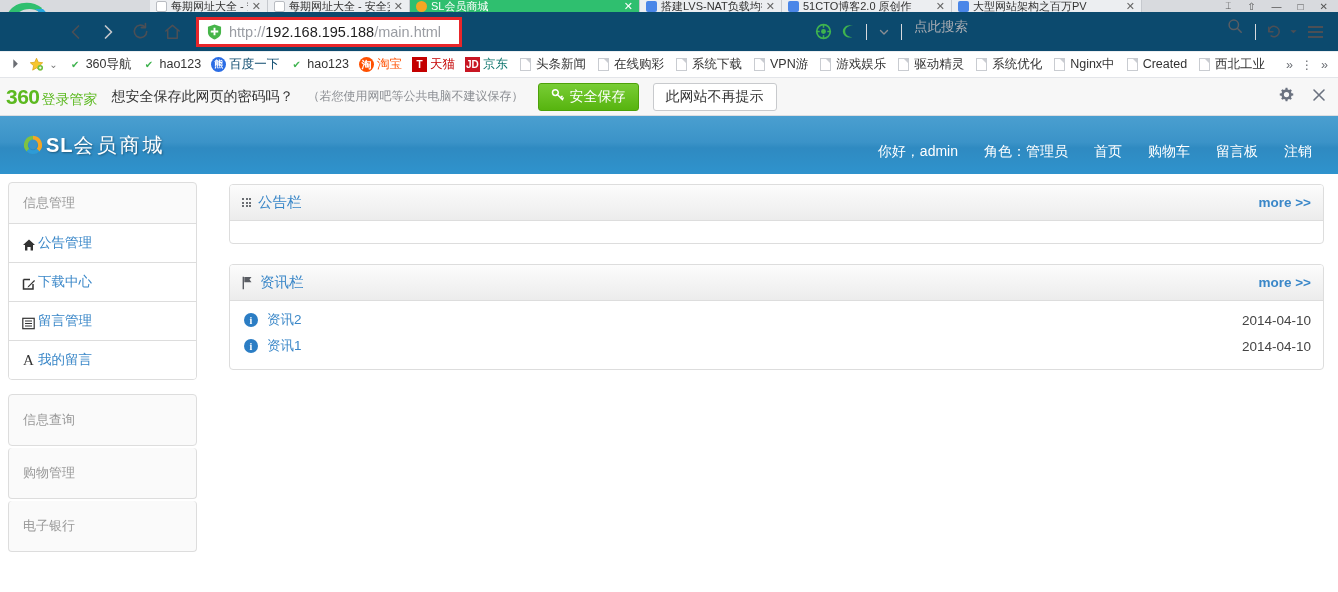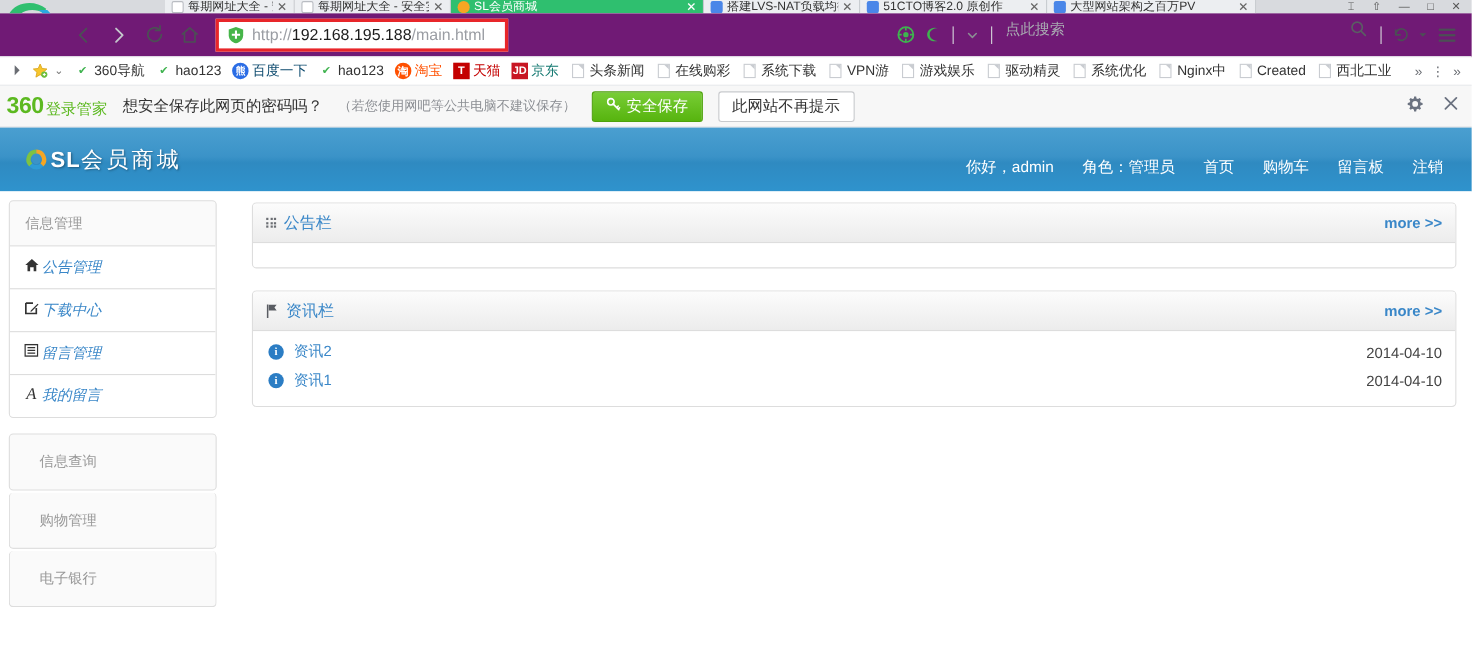--- a/index.html
+++ b/index.html
@@ -57,21 +57,21 @@
   .tab.tab-green .fav { background: #f5a623; border-radius: 50%; }
   .winbtns {
     margin-left: auto;
     display: flex; align-items: center; gap: 16px;
     padding: 0 10px;
     font-size: 10px; color: #555;
   }
 
   .navbar {
     height: 40px;
-    background: #701a75;
+    background: #0c4a6e;
     display: flex;
     align-items: center;
     padding: 0 8px 0 60px;
     border-bottom: 1px solid #eceef1;
   }
   .navbtn {
     width: 32px; height: 32px;
     display: flex; align-items: center; justify-content: center;
     color: #555;
     flex: none;
@@ -211,29 +211,28 @@
 
   
   .page { display: flex; height: 394px; background: #fff; }
   .sidebar { width: 197px; flex: none; padding: 8px 0 0 8px; }
   .panelgroup {
     background: #fafafa;
     border: 1px solid #dddddd;
     border-radius: 4px;
     overflow: hidden;
   }
-  .panelgroup + .panelgroup { margin-top: 12px; padding-left: 13px; }
+  .panelgroup + .panelgroup { margin-top: 12px; }
   .pg-head { padding: 11px 14px; font-size: 13px; color: #999999; }
   .pg-item {
     border-top: 1px solid #dddddd;
     background: #ffffff;
     padding: 10px 12px;
-    display: flex; align-items: flex-start; gap: 2px;
+    display: flex; align-items: flex-end; gap: 2px;
     font-size: 13.5px;
-    font-style: italic;
   }
   .pg-item .ico { width: 15px; color: #333; font-size: 13px; display: flex; align-items: center; justify-content: center; flex: none; }
   .pg-item .lbl { color: #3a87c8; }
   .pg-head.spaced { padding: 16px 14px; }
 
   .content { flex: 1; padding: 10px 14px 0 32px; }
   .card {
     border: 1px solid #dddddd;
     border-radius: 4px;
     background: #ffffff;

